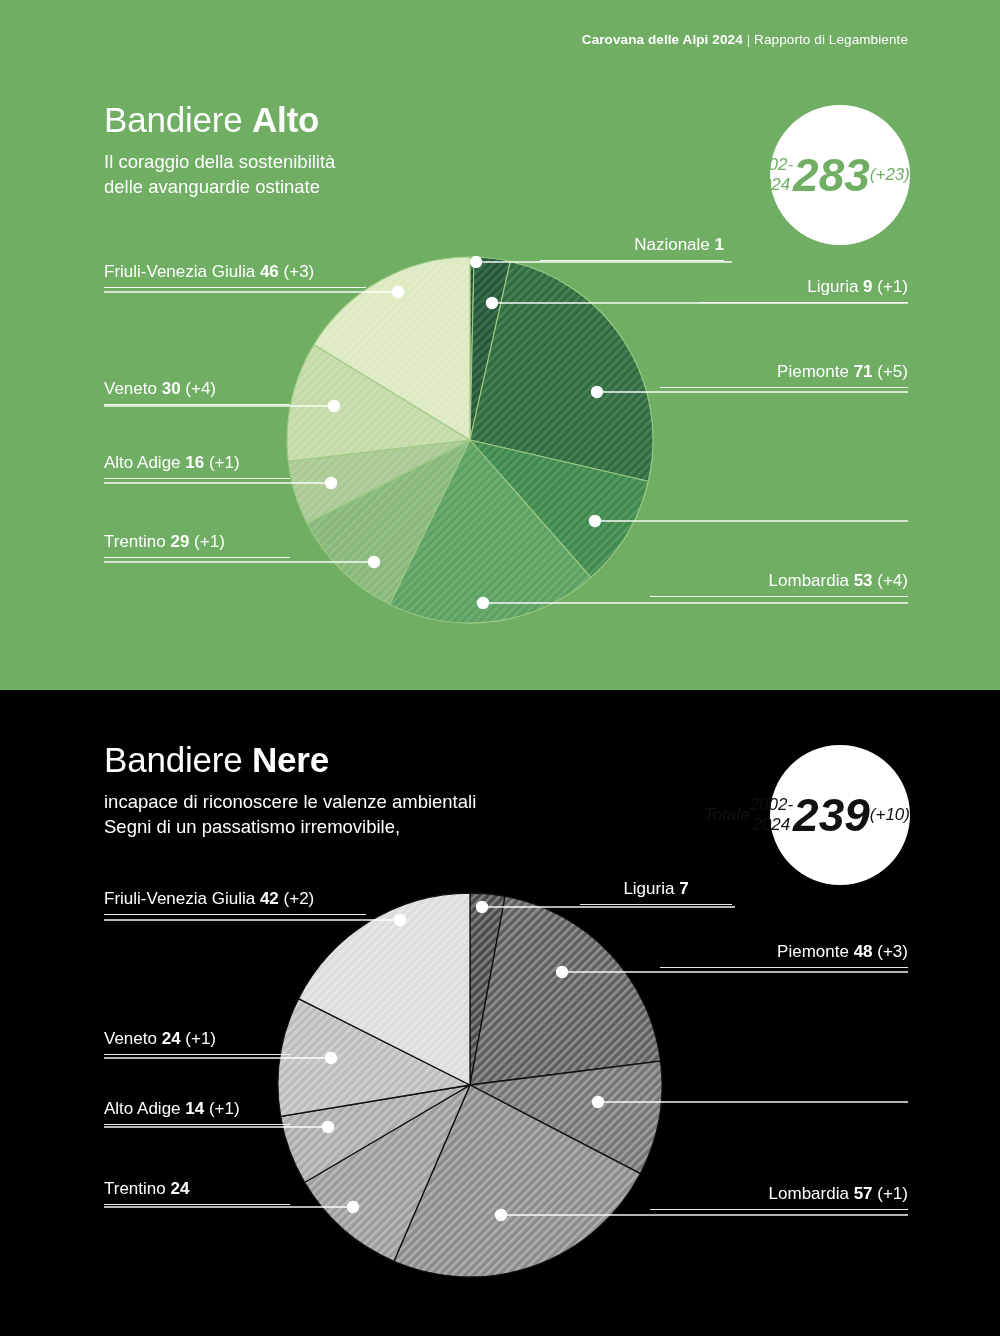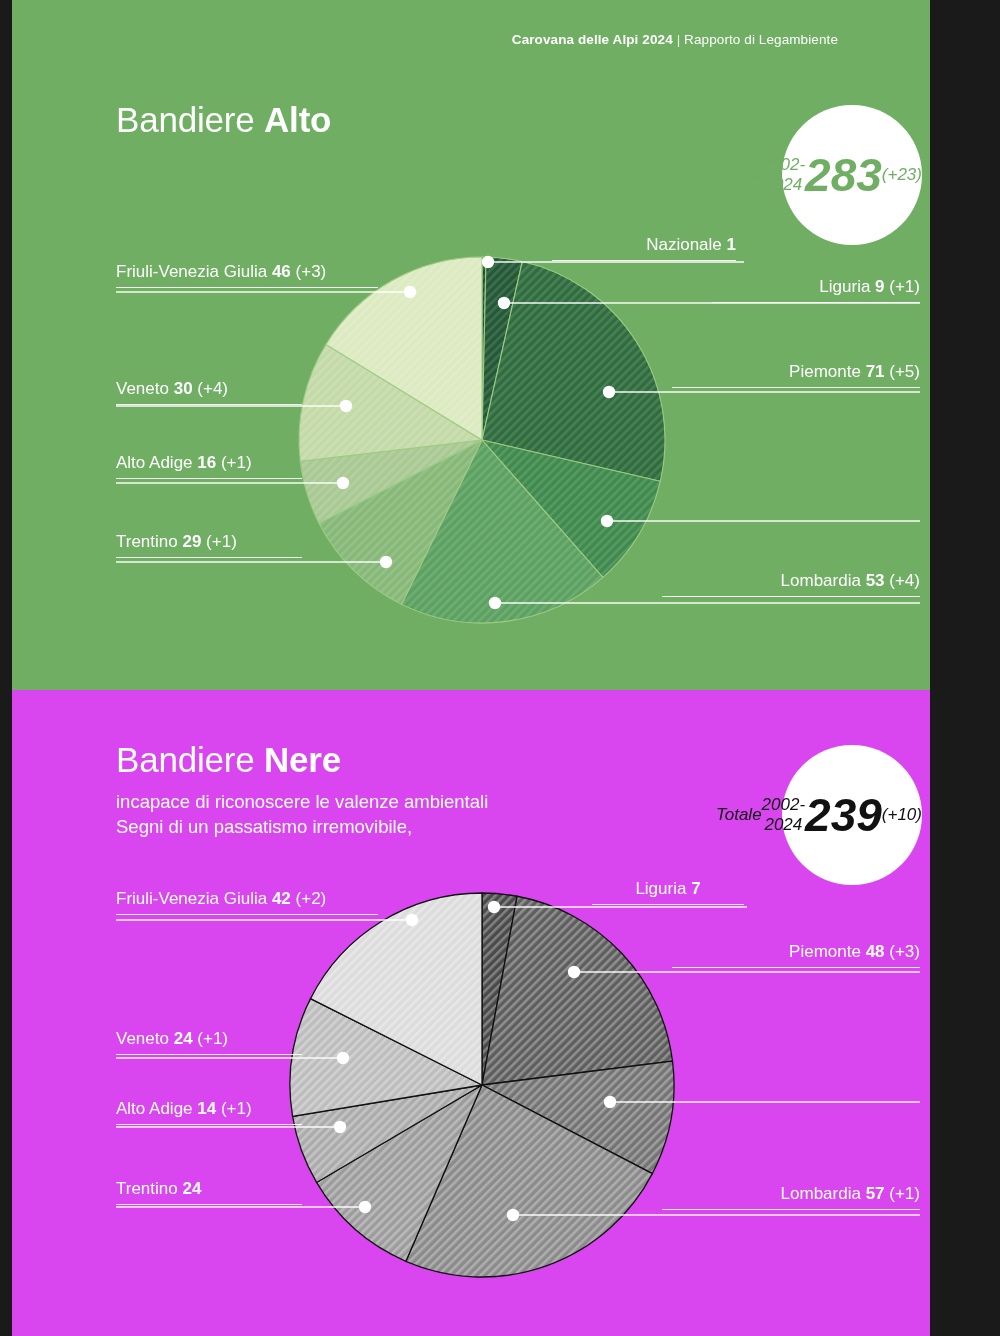--- a/index.html
+++ b/index.html
@@ -3,23 +3,23 @@
 <meta charset="utf-8">
 <style>
   * { margin:0; padding:0; box-sizing:border-box; }
   html,body { width:1000px; height:1336px; }
   body {
     font-family:"Liberation Sans", sans-serif;
     background:#1a1a1a;
     overflow:hidden;
     position:relative;
   }
-  .panel { position:absolute; left:12px; width:918px; overflow:hidden; }
+  .panel { position:absolute; left:0; width:1000px; overflow:hidden; }
   #green-panel { top:0; height:690px; background:#6fae63; }
-  #black-panel { top:690px; height:646px; background:#d946ef;padding-left:12px; }
+  #black-panel { top:690px; height:646px; background:#000000;padding-left:12px; }
 
   .report-header {
     position:absolute; top:32px; right:92px;
     font-size:13.5px; color:#ffffff; letter-spacing:.1px; white-space:nowrap;
   }
   .report-header .strong { font-weight:bold; }
   .report-header .sep { opacity:.85; }
 
   .title-block { position:absolute; left:104px; }
   #green-title-block { top:100px; }
@@ -65,20 +65,24 @@
 <div class="panel" id="green-panel">
 
   <div class="report-header">
     <span class="strong">Carovana delle Alpi 2024</span>
     <span class="sep">|</span>
     <span>Rapporto di Legambiente</span>
   </div>
 
   <div class="title-block" id="green-title-block">
     <div class="main-title"><span>Bandiere </span><b>Alto</b></div>
+    <div class="subtitle">
+      <div>Il coraggio della sostenibilità</div>
+      <div>delle avanguardie ostinate</div>
+    </div>
   </div>
 
   <div class="total-badge" id="green-badge">
     <div class="badge-label">Totale</div>
     <div class="badge-label">2002-2024</div>
     <div class="badge-value">283</div>
     <div class="badge-delta">(+23)</div>
   </div>
 
   <svg class="pie-svg" id="green-pie" width="1000" height="690">

